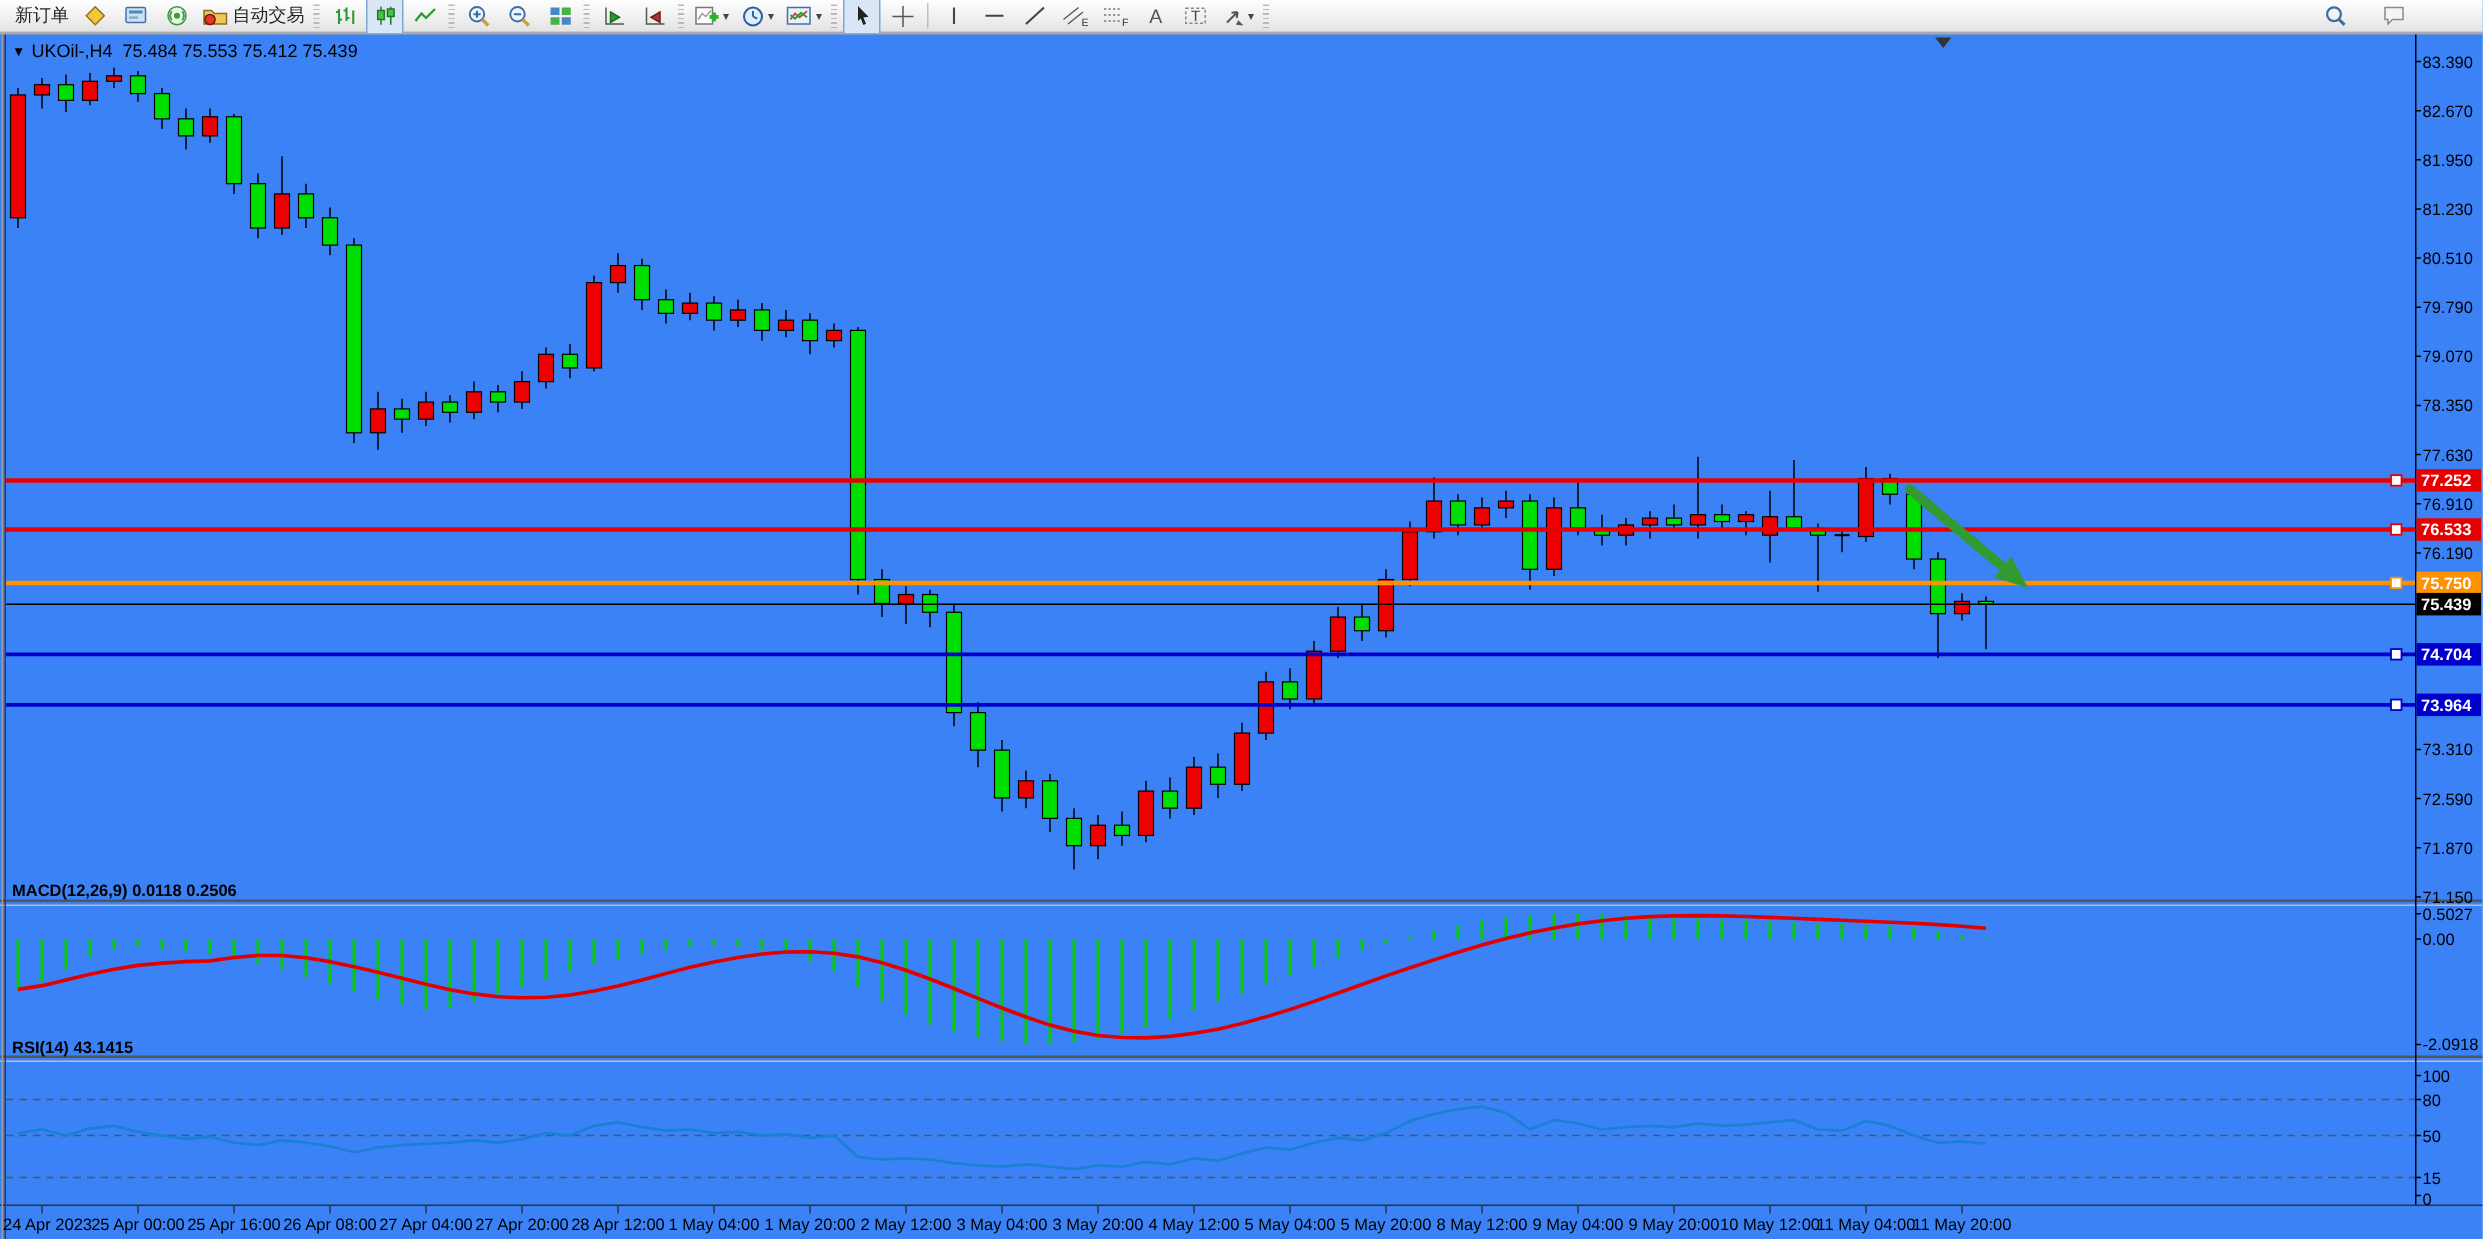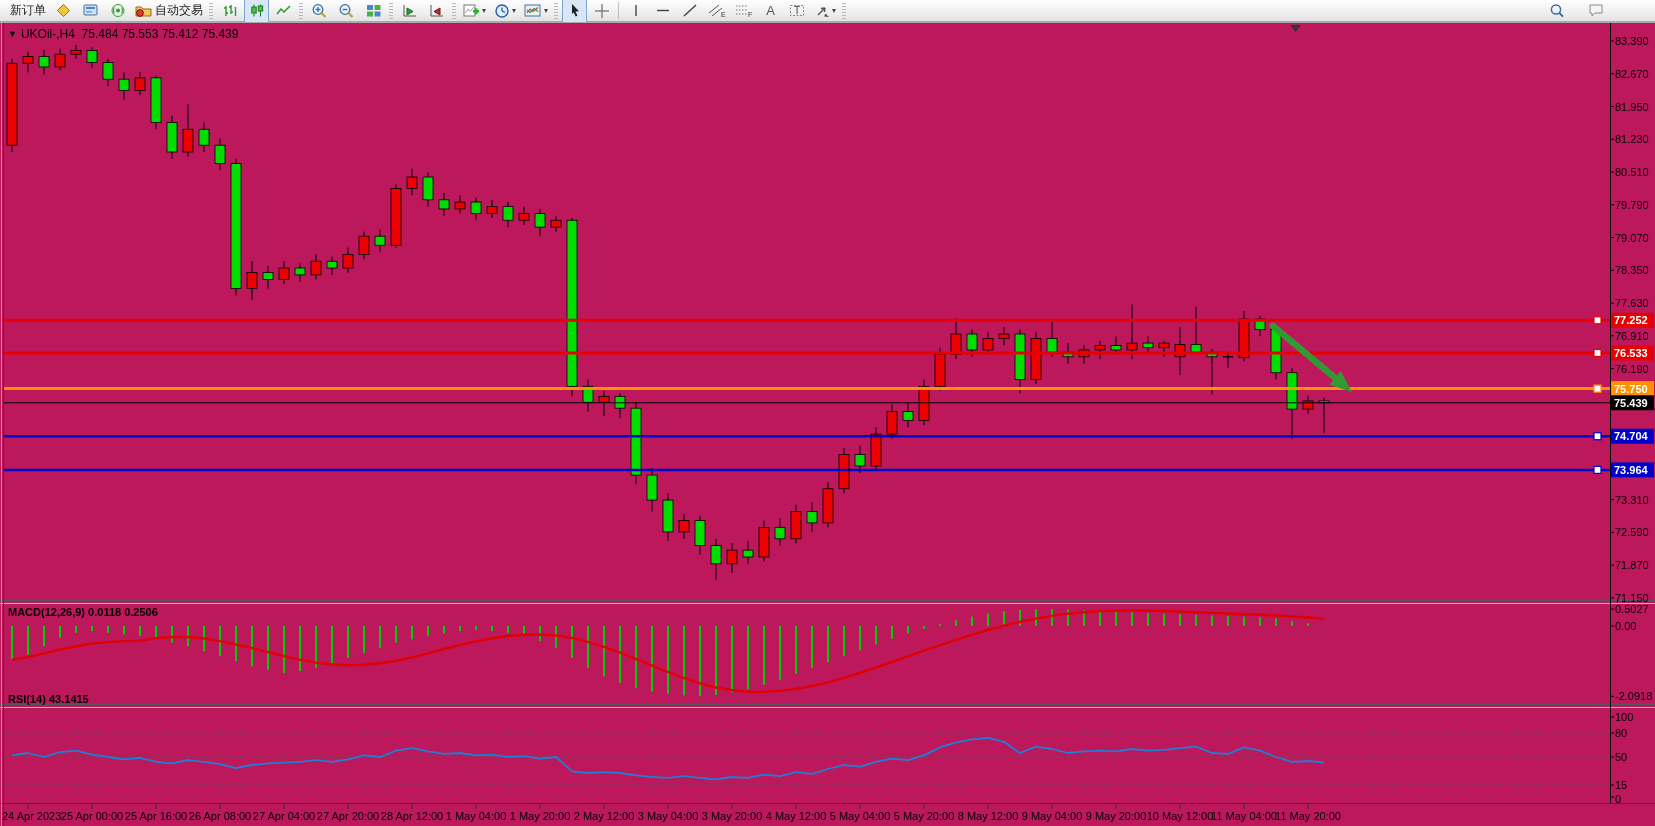--- a/index.html
+++ b/index.html
@@ -21,26 +21,26 @@
   .grip{width:4px;height:16px;margin:0 3px 0 2px;
     background:repeating-linear-gradient(to bottom,#b9b9b9 0 1px,transparent 1px 3px);}
   .caret{font-size:8px;color:#444;margin-left:2px;}
   .spacer{flex:1;}
   .badge{position:absolute;right:-7px;top:-5px;width:14px;height:14px;border-radius:50%;
     background:#e63b2e;color:#fff;font-size:10px;font-weight:bold;display:flex;align-items:center;justify-content:center;}
   .right-ic{position:relative;margin-right:14px;}
   svg.ic{display:block;}
 
   
-  #chartwin{position:absolute;left:0;top:22px;width:1655px;height:804px;background:#be185d;}
+  #chartwin{position:absolute;left:0;top:22px;width:1655px;height:804px;background:#3b82f6;}
   #cv{position:absolute;left:0;top:0;}
   .overlay{position:absolute;color:#000;white-space:nowrap;pointer-events:none;}
   #title{left:8px;top:5px;font-size:12px;font-weight:normal;}
   #title .tri{font-size:9px;vertical-align:1px;margin-right:4px;}
-  #macd-label{left:8px;top:584px;font-size:11px;font-weight:bold;}
+  #macd-label{left:8px;top:566px;font-size:11px;font-weight:bold;}
   #rsi-label{left:8px;top:671px;font-size:11px;font-weight:bold;}
   .ind-val{font-weight:bold;}
 </style>
 </head>
 <body>
 
 <div id="app">
 
   <div id="toolbar">
     <div class="tbtn">

